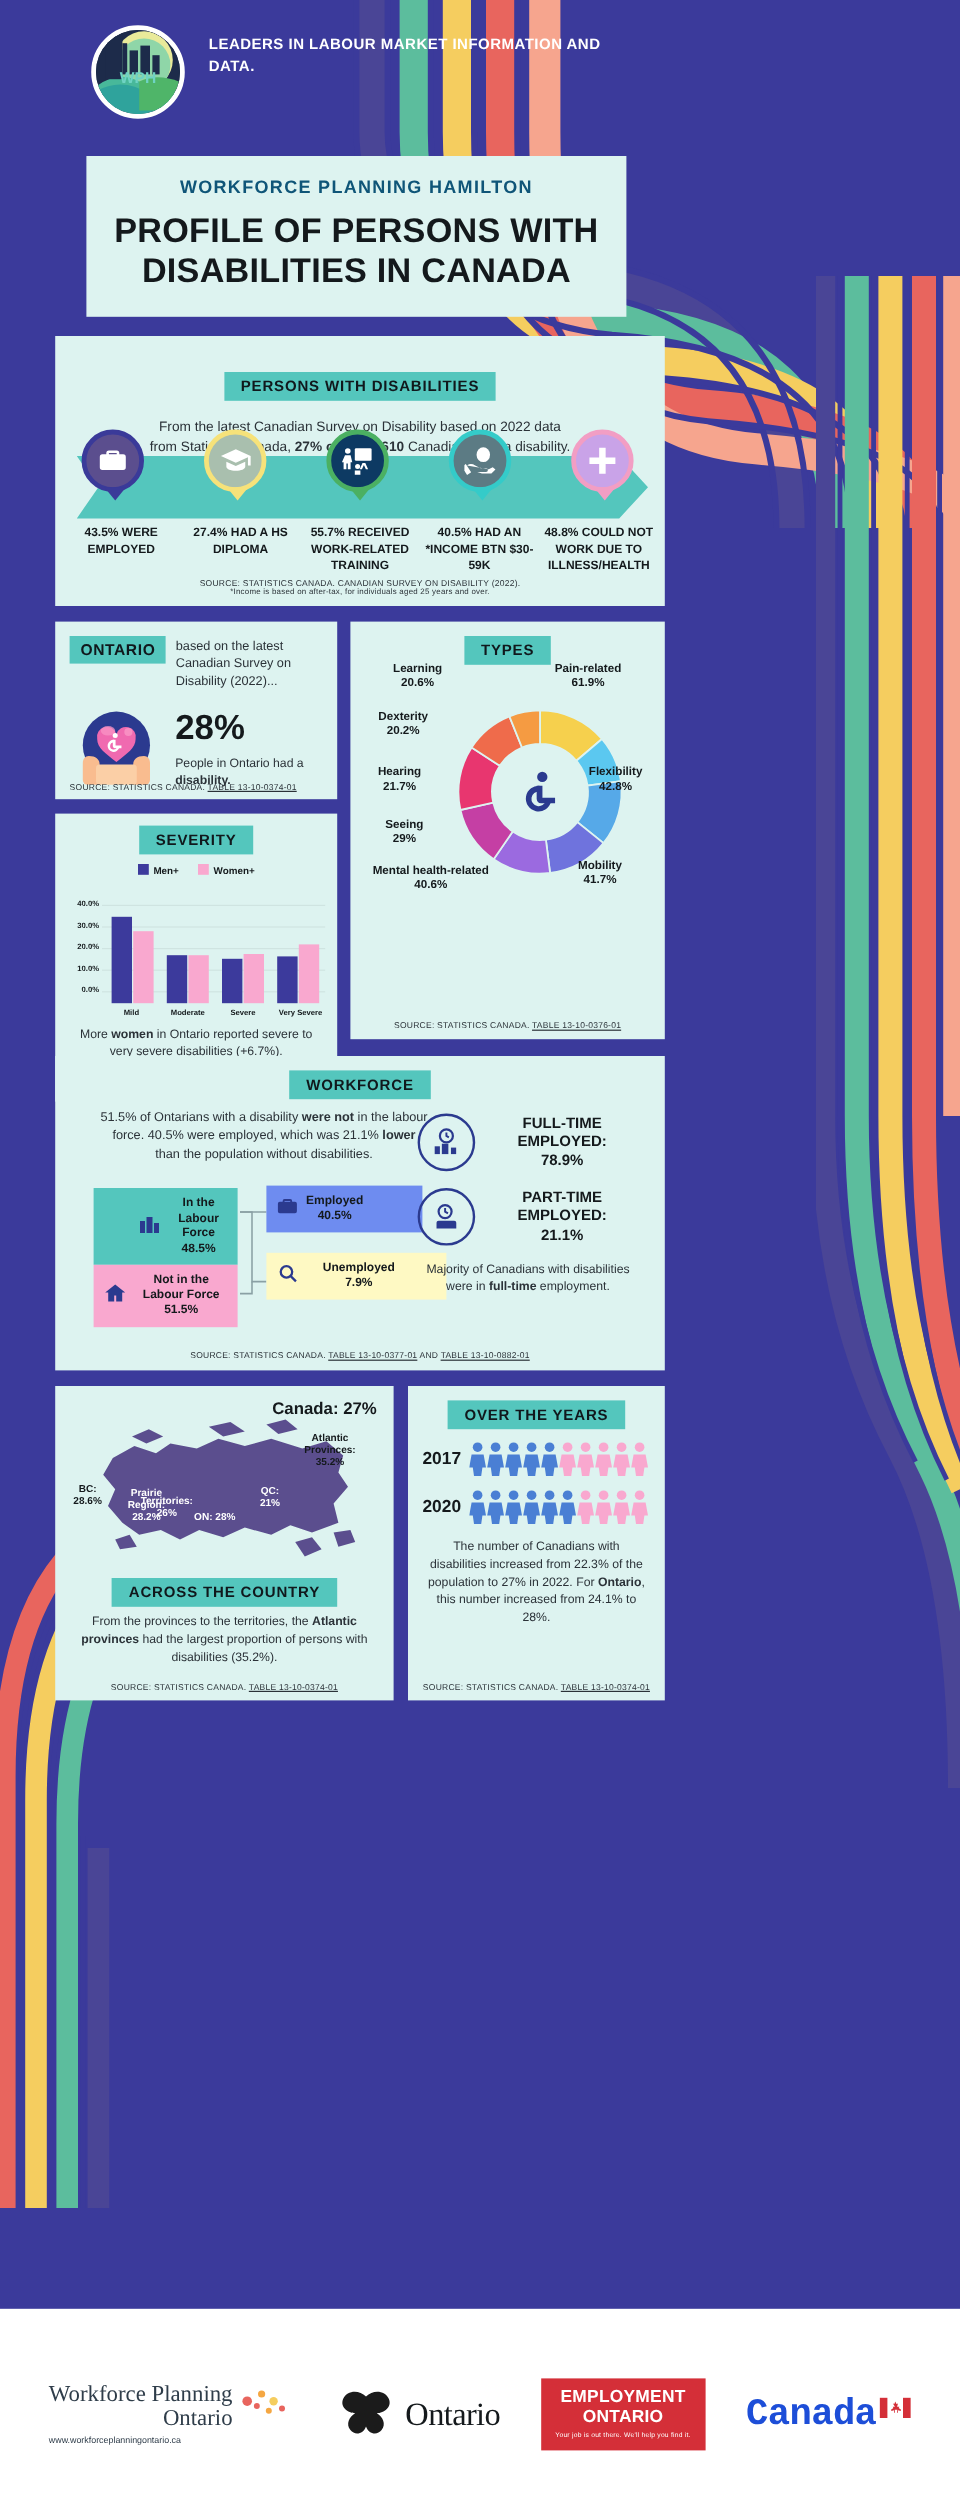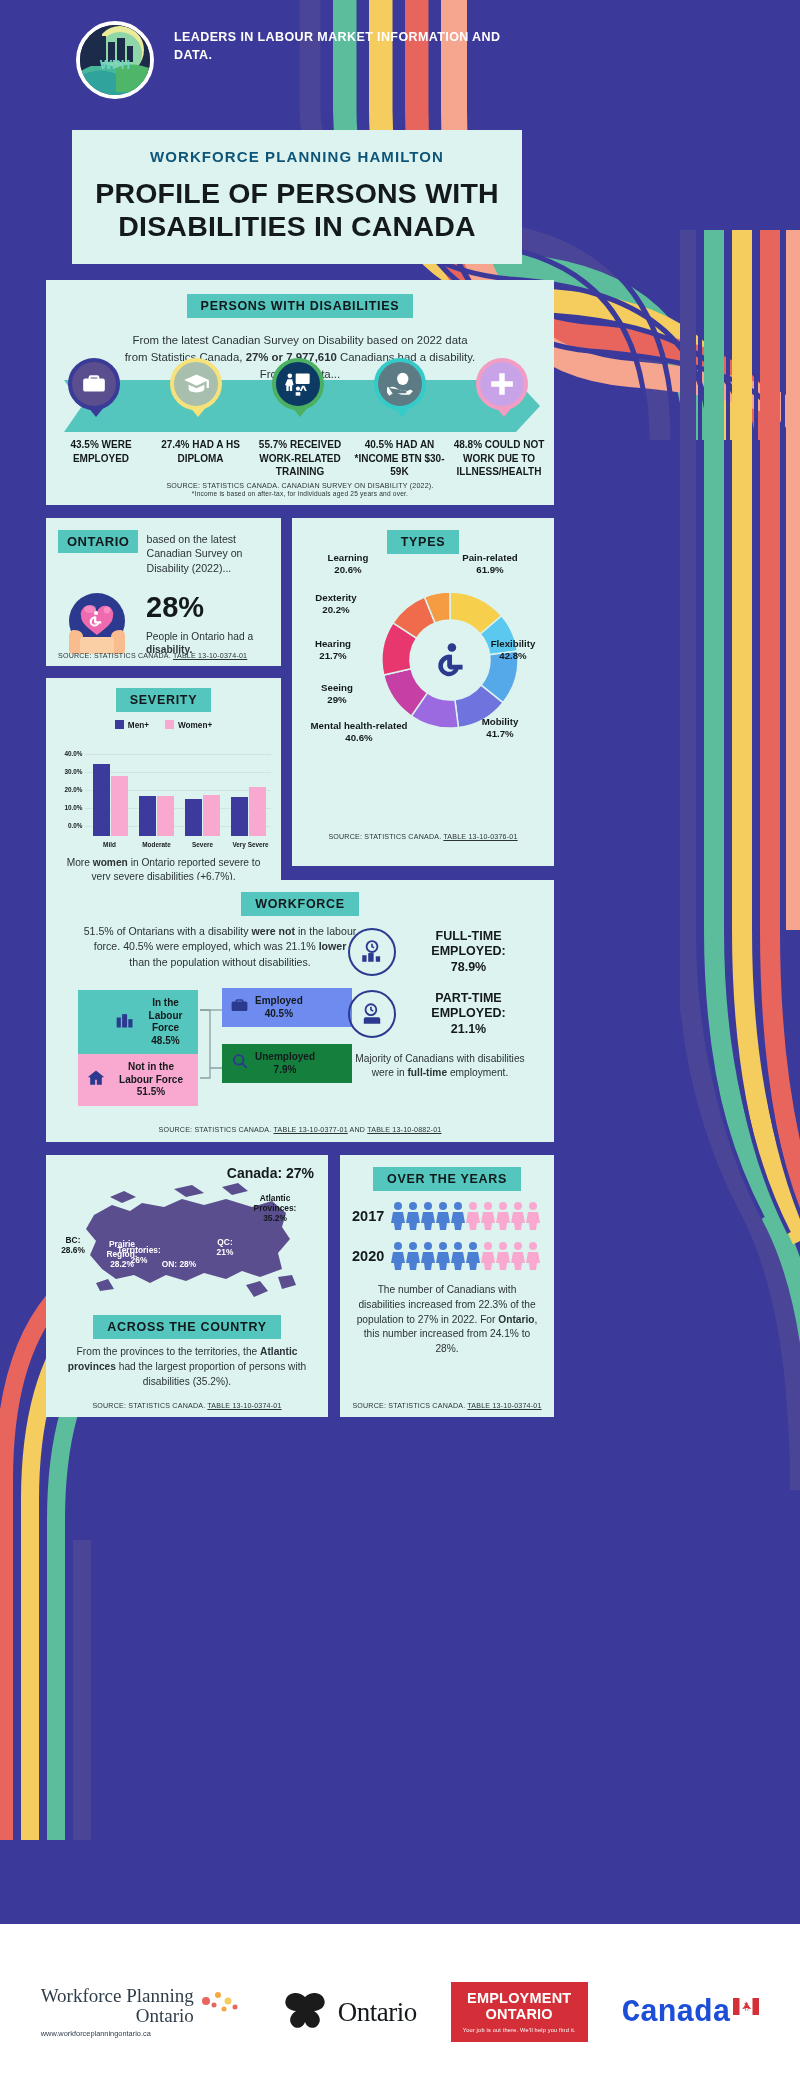--- a/index.html
+++ b/index.html
@@ -41,21 +41,21 @@
   .chip {
     display: inline-block; background: #54c6bd; color: #10181c;
     font-weight: bold; letter-spacing: .7px; padding: 5px 14px; font-size: 12.5px;
   }
   .src {
     font-size: 7.1px; color: #2b3238; letter-spacing: .2px; text-transform: uppercase;
   }
   .src u { text-decoration: underline; }
 
   
-  #sec-pwd { top: 280px; left: 46px; width: 508px; height: 225px; text-align: center; padding-top: 14px; }
+  #sec-pwd { top: 280px; left: 46px; width: 508px; height: 225px; text-align: center; padding-top: 30px; }
   #sec-pwd .intro { margin: 14px auto 0; width: 360px; font-size: 11.4px; line-height: 1.5; color:#2b3238;}
   .banner-wrap { position: absolute; top: 96px; left: 0; width: 508px; height: 60px; }
   .pwd-icons { position: absolute; top: 78px; left: 0; width: 508px; height: 80px; display:flex; justify-content: space-between; padding: 0 22px;}
   .pin { width: 56px; position: relative; }
   .pin-circle { width: 52px; height: 52px; border-radius: 50%; position: relative; display:flex; align-items:center; justify-content:center; }
   .pin-tail { position:absolute; left: 50%; transform: translateX(-50%); top: 48px; width:0; height:0; border-left: 9px solid transparent; border-right: 9px solid transparent; }
   .pwd-labels { position: absolute; top: 158px; left: 0; width: 508px; display: flex; justify-content: space-between; padding: 0 6px; }
   .pwd-labels div { width: 98px; font-weight: bold; font-size: 10px; line-height: 1.35; color:#14191c; text-transform: uppercase; }
   #sec-pwd .src { position:absolute; bottom: 8px; left:0; width:100%; text-align:center; }
   #sec-pwd .src .note { display:block; font-size:6.6px; text-transform:none; }
@@ -68,21 +68,21 @@
   .on-body { display:flex; gap:10px; margin-top: 10px; align-items:center;}
   .on-pct { font-size: 29px; font-weight: bold; color:#14191c; }
   .on-sub { font-size: 10.2px; line-height:1.35; color:#2b3238; margin-top:6px; }
   #sec-ontario .src { position:absolute; bottom:6px; left:12px; }
 
   
   #sec-types { top: 518px; left: 292px; width: 262px; height: 348px; padding-top: 12px; text-align:center;}
   .pie-wrap { position: relative; width: 262px; height: 205px; margin-top: 6px;}
   .pie-label { position: absolute; font-weight: bold; font-size: 9.7px; color:#14191c; line-height: 1.25; text-align:center;}
   .types-note { font-size: 10.3px; line-height:1.45; color:#2b3238; padding: 0 14px; margin-top: 4px;}
-  #sec-types .src { position:absolute; bottom:25px; left:0; width:100%; text-align:center;}
+  #sec-types .src { position:absolute; bottom:7px; left:0; width:100%; text-align:center;}
 
   
   #sec-sev { top: 678px; left: 46px; width: 235px; height: 240px; padding-top: 10px; text-align:center;}
   .legend { display:flex; justify-content:center; gap: 16px; margin: 8px 0 20px; font-size: 8.2px; font-weight:bold; color:#14191c;}
   .legend span.sw { display:inline-block; width:9px; height:9px; margin-right:4px; vertical-align:-1px;}
   .bar-chart { position: relative; width: 214px; height: 86px; margin: 0 auto; }
   .y-lab { position:absolute; left:0; font-size:6.4px; font-weight:bold; color:#14191c; width:26px; text-align:right;}
   .grid-l { position:absolute; left:28px; right:0; height:1px; background:#cfe4e1;}
   .bar { position:absolute; bottom:0; }
   .x-lab { position:absolute; bottom:-12px; font-size:6.4px; font-weight:bold; color:#14191c; text-align:center;}
@@ -445,21 +445,21 @@
           <span><span>In the Labour Force</span><br><span>48.5%</span></span>
         </div>
         <div class="fbox" style="left:152px; top:6px; width:130px; background:#6e8cf0; display:flex; gap:6px; align-items:center;">
           <span>
             <svg width="19" height="19" viewBox="0 0 24 24" fill="#2b3a8f">
                 <path d="M9 4h6a2 2 0 0 1 2 2v1h3a2 2 0 0 1 2 2v8a2 2 0 0 1-2 2H4a2 2 0 0 1-2-2V9a2 2 0 0 1 2-2h3V6a2 2 0 0 1 2-2zm0 3h6V6H9v1z"></path>
               </svg>
           </span>
           <span><span>Employed</span><br><span>40.5%</span></span>
         </div>
-        <div class="fbox" style="left:152px; top:62px; width:130px; background:#15803d; display:flex; gap:6px; align-items:center;">
+        <div class="fbox" style="left:152px; top:62px; width:150px; background:#fef9c3; display:flex; gap:20px; align-items:center;">
           <span>
             <svg width="19" height="19" viewBox="0 0 24 24" fill="#2b3a8f">
                 <circle cx="11" cy="10" r="6" fill="none" stroke="#2b3a8f" stroke-width="2.4"></circle>
                 <path d="M15.5 14.5 21 20" stroke="#2b3a8f" stroke-width="2.4" fill="none"></path>
               </svg>
           </span>
           <span><span>Unemployed</span><br><span>7.9%</span></span>
         </div>
         <div class="fbox" style="left:8px; top:72px; width:120px; background:#f9a8cf; display:flex; gap:6px; align-items:center;">
           <span>

